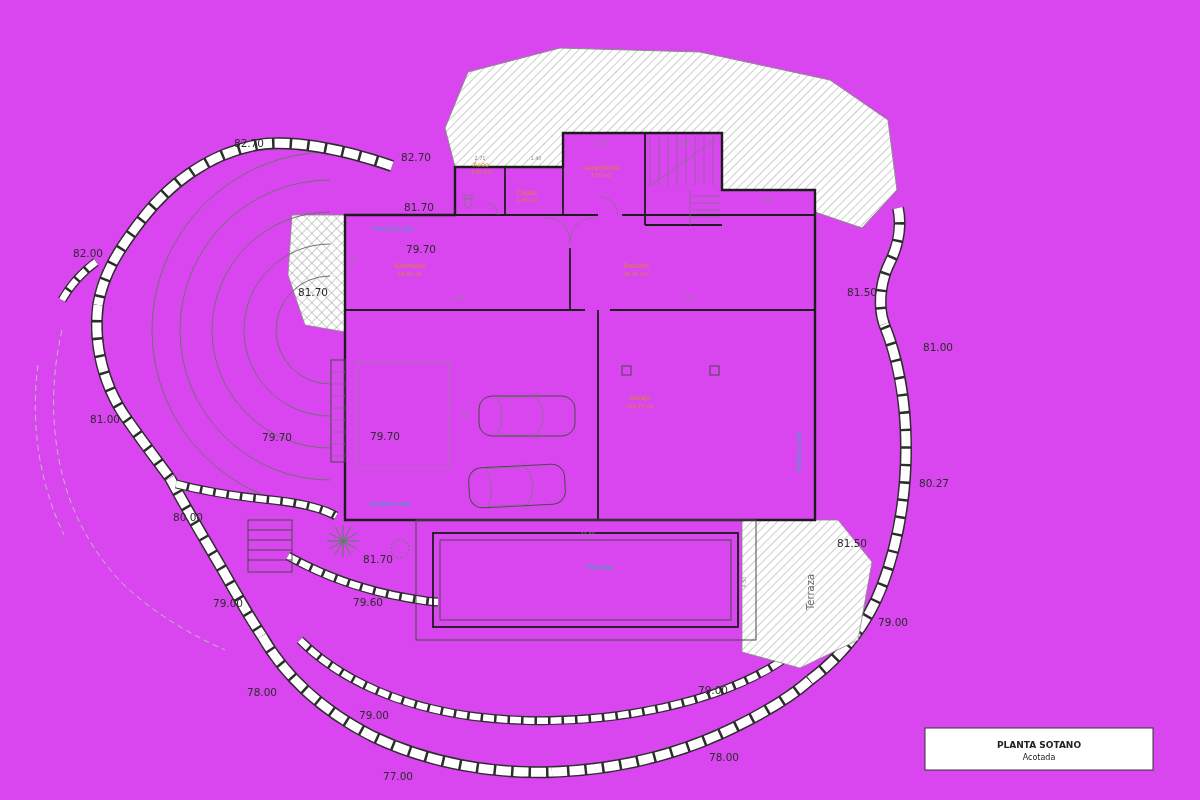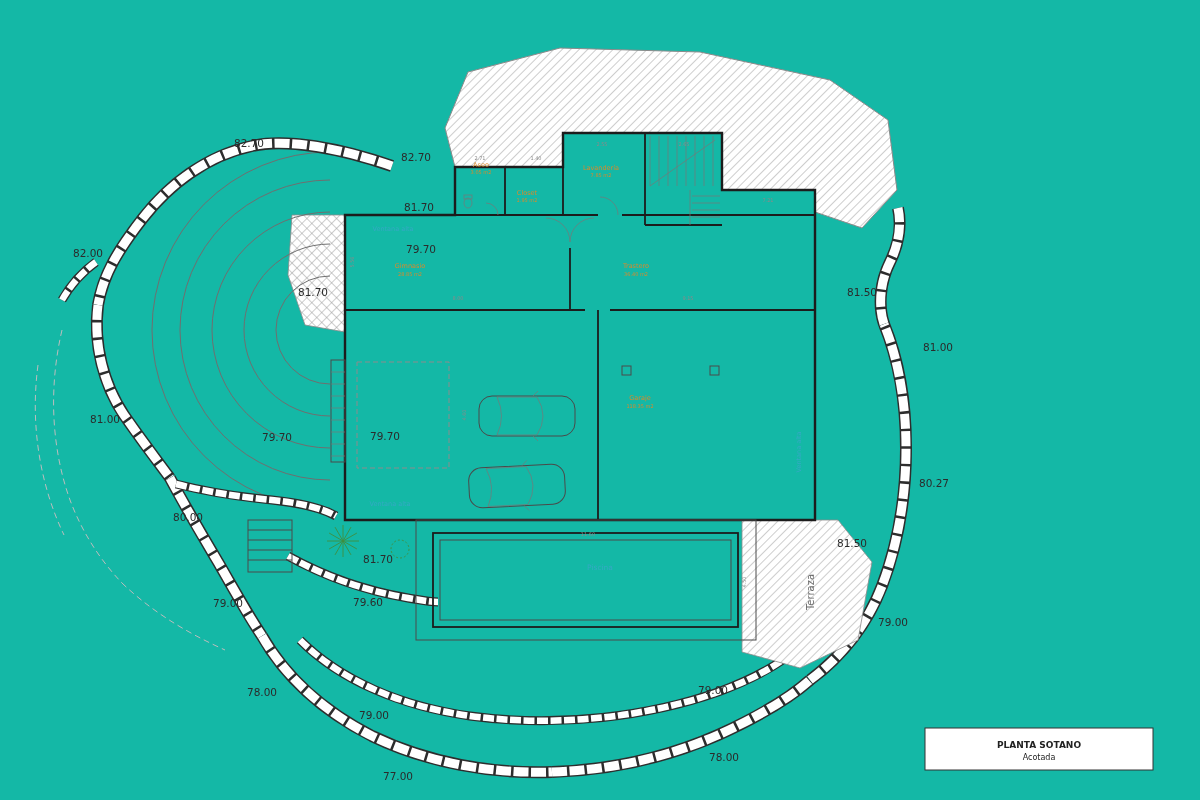--- a/index.html
+++ b/index.html
@@ -1,16 +1,16 @@
 <!DOCTYPE html>
 <html><head>
 <meta charset="utf-8">
 <style>
   html,body{margin:0;padding:0;background:#ffffff;}
-  .canvas{position:relative;width:1200px;height:800px;background:#14b8a6;overflow:hidden;
+  .canvas{position:relative;width:1200px;height:800px;background:#d946ef;overflow:hidden;
           font-family:"DejaVu Sans", sans-serif;}
   svg{position:absolute;left:0;top:0;}
   text{font-family:"DejaVu Sans", sans-serif;}
   .elev{font-size:10.5px;fill:#2b2b2b;text-anchor:middle;}
   .room{font-size:6.5px;fill:#d98a2b;text-anchor:middle;}
   .rooma{font-size:5px;fill:#d98a2b;text-anchor:middle;}
   .cyan{font-size:6.5px;fill:#35a9c4;text-anchor:middle;}
   .cyanbig{font-size:7.5px;fill:#35a9c4;text-anchor:middle;}
   .terr{font-size:10px;fill:#6a6a6a;text-anchor:middle;}
   .dim{font-size:5px;fill:#8a8a8a;text-anchor:middle;}

